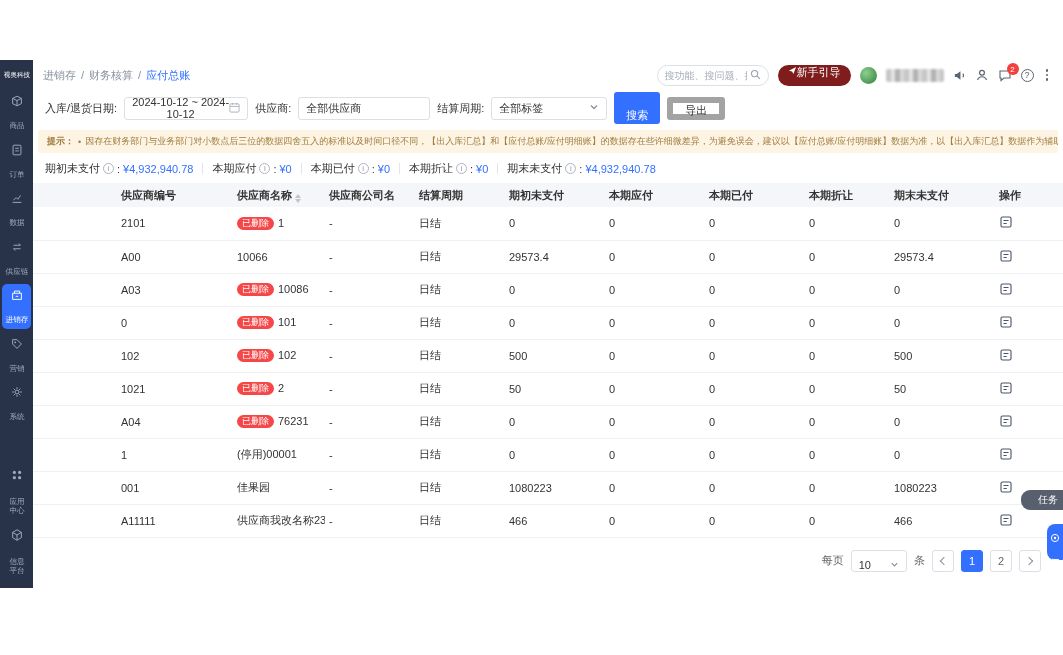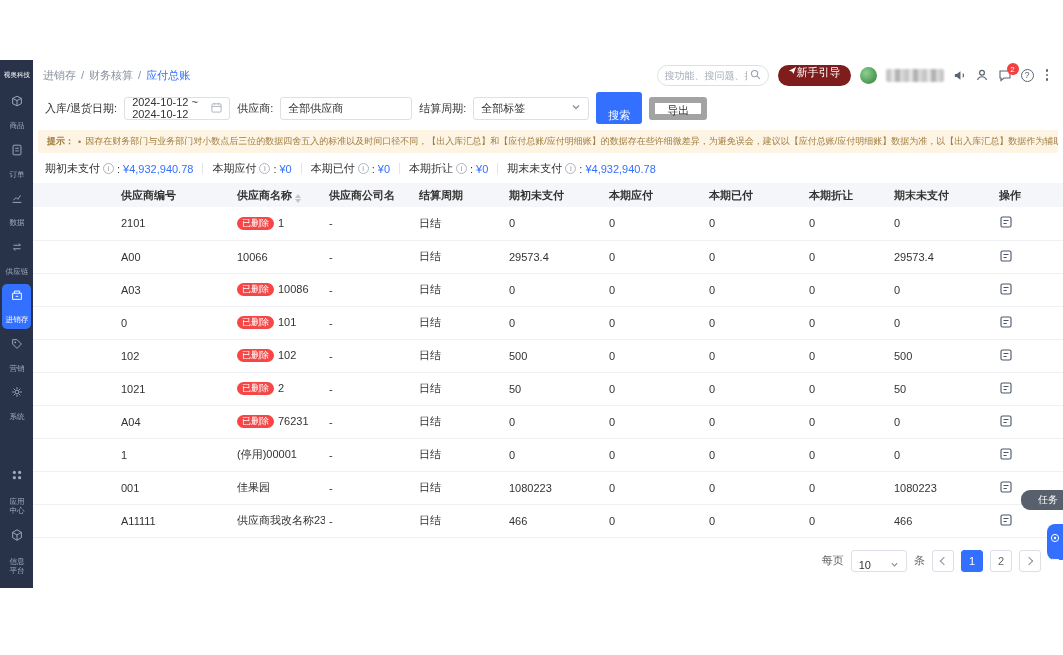--- a/index.html
+++ b/index.html
@@ -36,21 +36,21 @@
   .tb-icon { display:flex; align-items:center; justify-content:center; cursor:pointer; position:relative; }
   .badge { position:absolute; top:-5px; right:-7px; min-width:12px; height:12px; border-radius:7px; background:#f53f3f; color:#fff; font-size:8px; display:flex; align-items:center; justify-content:center; padding:0 2px; }
   .help-circle { width:13px; height:13px; border:1px solid #5a6472; border-radius:50%; color:#5a6472; font-size:9px; display:flex; align-items:center; justify-content:center; }
   .dots { display:flex; flex-direction:column; gap:2px; padding:1px 3px; }
   .dots i { width:2.5px; height:2.5px; border-radius:50%; background:#5a6472; display:block; }
 
   
   .filterbar { display:flex; align-items:center; gap:7px; padding:4px 12px 6px 12px; font-size:11px; color:#333; }
   .f-label { white-space:nowrap; }
   .f-box { height:23px; border:1px solid #dcdfe6; border-radius:3px; background:#fff; display:flex; align-items:center; padding:0 7px; font-size:11px; color:#333; cursor:pointer; }
-  .date-box { width:106px; justify-content:space-between; }
+  .date-box { width:124px; justify-content:space-between;text-align:center; }
   .supplier-box { width:132px; }
   .cycle-box { width:116px; justify-content:space-between; }
   .btn-primary { height:23px; background:#3370ff; border:none; color:#fff; font-size:11px; border-radius:3px; padding:16px 12px; cursor:pointer; }
   .btn-plain { height:23px; background:#fff; border:6px solid #a3a3a3; color:#333; font-size:11px; border-radius:3px; padding:0 12px; cursor:pointer; }
 
   
   .hintbar { margin:0 5px; background:#fdf4e4; color:#a07c3e; font-size:9px; height:23px; display:flex; align-items:center; gap:4px; padding:0 9px; border-radius:2px; white-space:nowrap; overflow:hidden; }
   .hintbar b { font-weight:700; }
 
   

